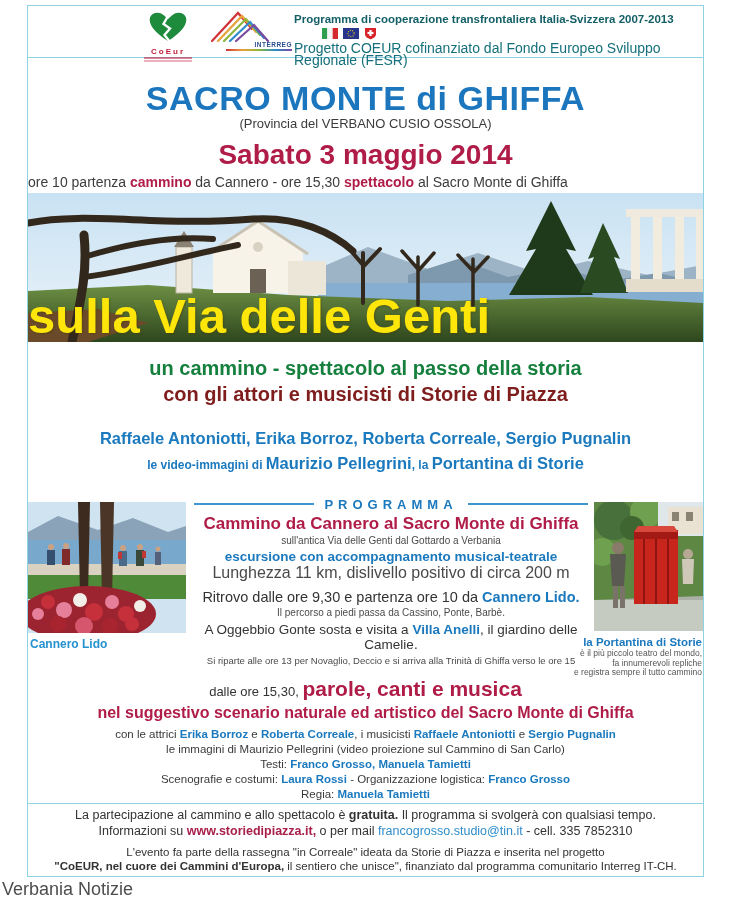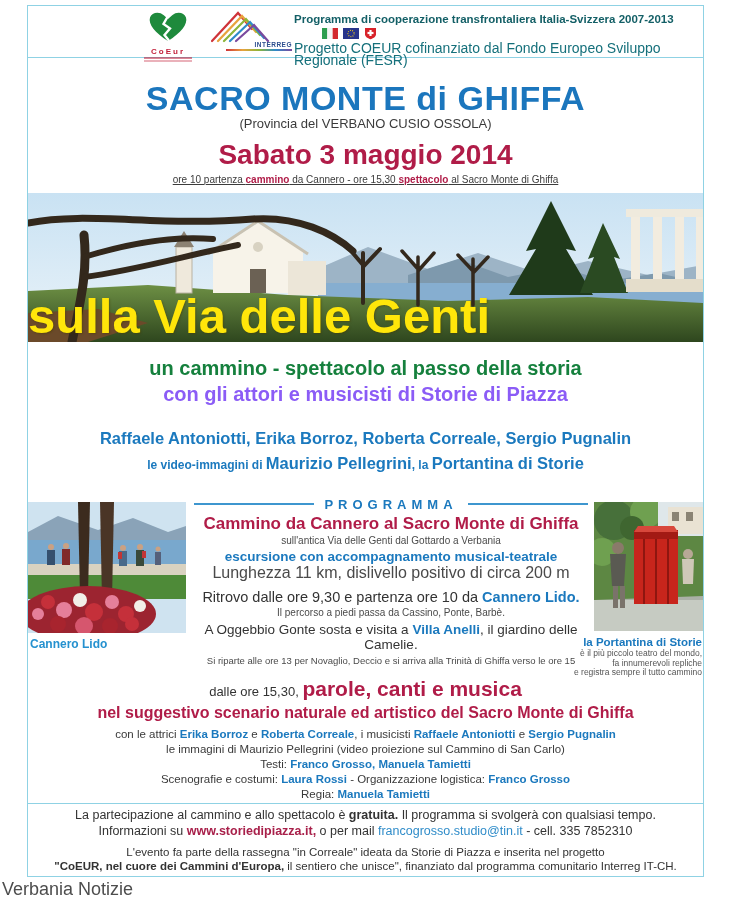--- a/index.html
+++ b/index.html
@@ -26,36 +26,36 @@
   .flags { display:flex; align-items:center; gap:5px; margin-left:28px; }
   .ht3 { color:#15707b; font-size:14px; line-height:12px; margin-top:2px; }
 
   
   .main-title { position:absolute; top:73px; left:0; width:100%; text-align:center;
                 color:#1b76bd; font-weight:bold; font-size:34px; letter-spacing:.5px; }
   .province { position:absolute; top:110px; left:0; width:100%; text-align:center;
               color:#3b3b3b; font-size:13px; }
   .date-line { position:absolute; top:133px; left:0; width:100%; text-align:center;
                color:#b01c48; font-weight:bold; font-size:28px; }
-  .schedule { position:absolute; top:168px; left:0; width:100%; text-align:center;
-              color:#3c3c3c; font-size:10px;text-decoration:underline; }
+  .schedule { position:absolute; top:168px; left:0; width:100%; text-align:left;
+              color:#3c3c3c; font-size:14px; }
   .b-crimson { color:#b01c48; font-weight:bold; }
 
   
   .hero { position:absolute; top:187px; left:0; width:675px; height:149px; overflow:hidden; }
   .hero svg { display:block; }
   .hero-text { position:absolute; left:0; right:0; bottom:-2px; 
                color:#ffe60a; font-weight:bold; font-size:49px; letter-spacing:0px;
                text-shadow:1px 1px 2px rgba(70,60,0,.45); white-space:nowrap; }
 
   
   .intro1 { position:absolute; top:351px; left:0; width:100%; text-align:center;
             color:#15803d; font-weight:bold; font-size:20px; }
   .intro2 { position:absolute; top:377px; left:0; width:100%; text-align:center;
-            color:#8b5cf6; font-weight:bold; font-size:20px; }
+            color:#7f1d1d; font-weight:bold; font-size:20px; }
   .artists { position:absolute; top:423px; left:0; width:100%; text-align:center;
              color:#1b79be; font-weight:bold; font-size:16.5px; }
   .video-line { position:absolute; top:448px; left:0; width:100%; text-align:center; color:#1b79be; }
   .video-line .small { font-size:12px; font-weight:bold; }
   .video-line .big { font-size:16.5px; font-weight:bold; }
 
   
   .photo-left { position:absolute; left:0; top:496px; width:158px; height:131px; overflow:hidden; }
   .photo-right { position:absolute; left:566px; top:496px; width:109px; height:129px; overflow:hidden; }
   .prog-col { position:absolute; left:160px; top:491px; width:406px; text-align:center; }

